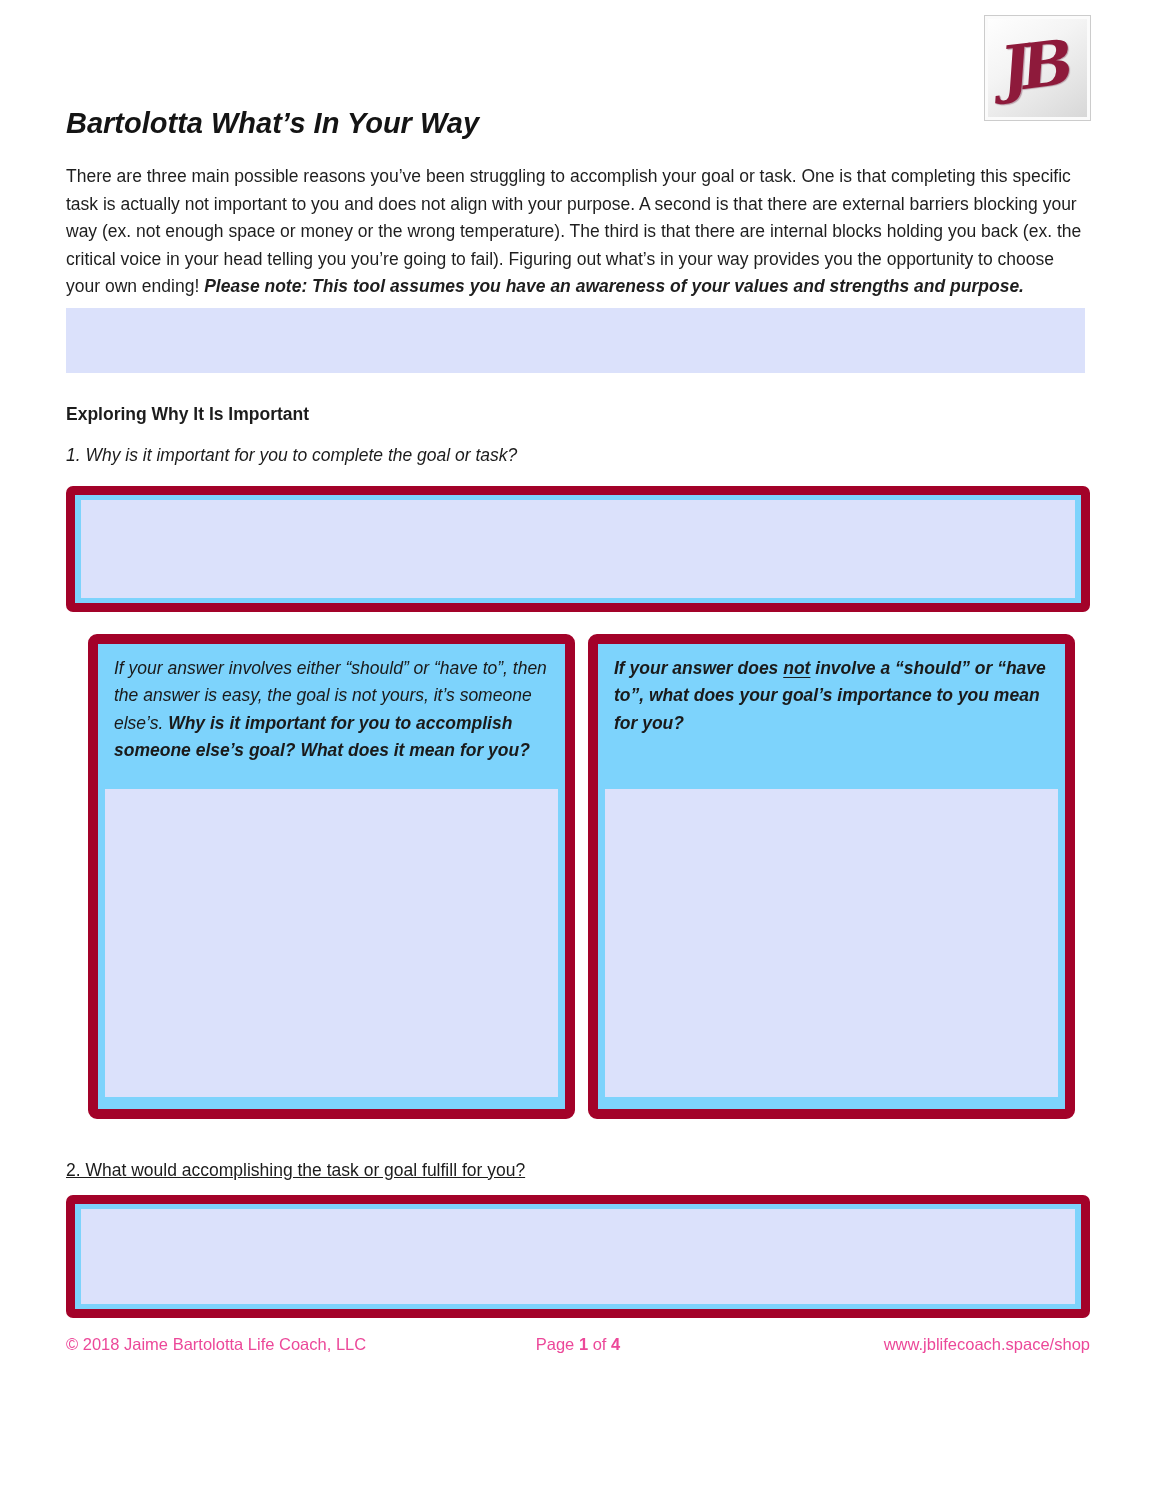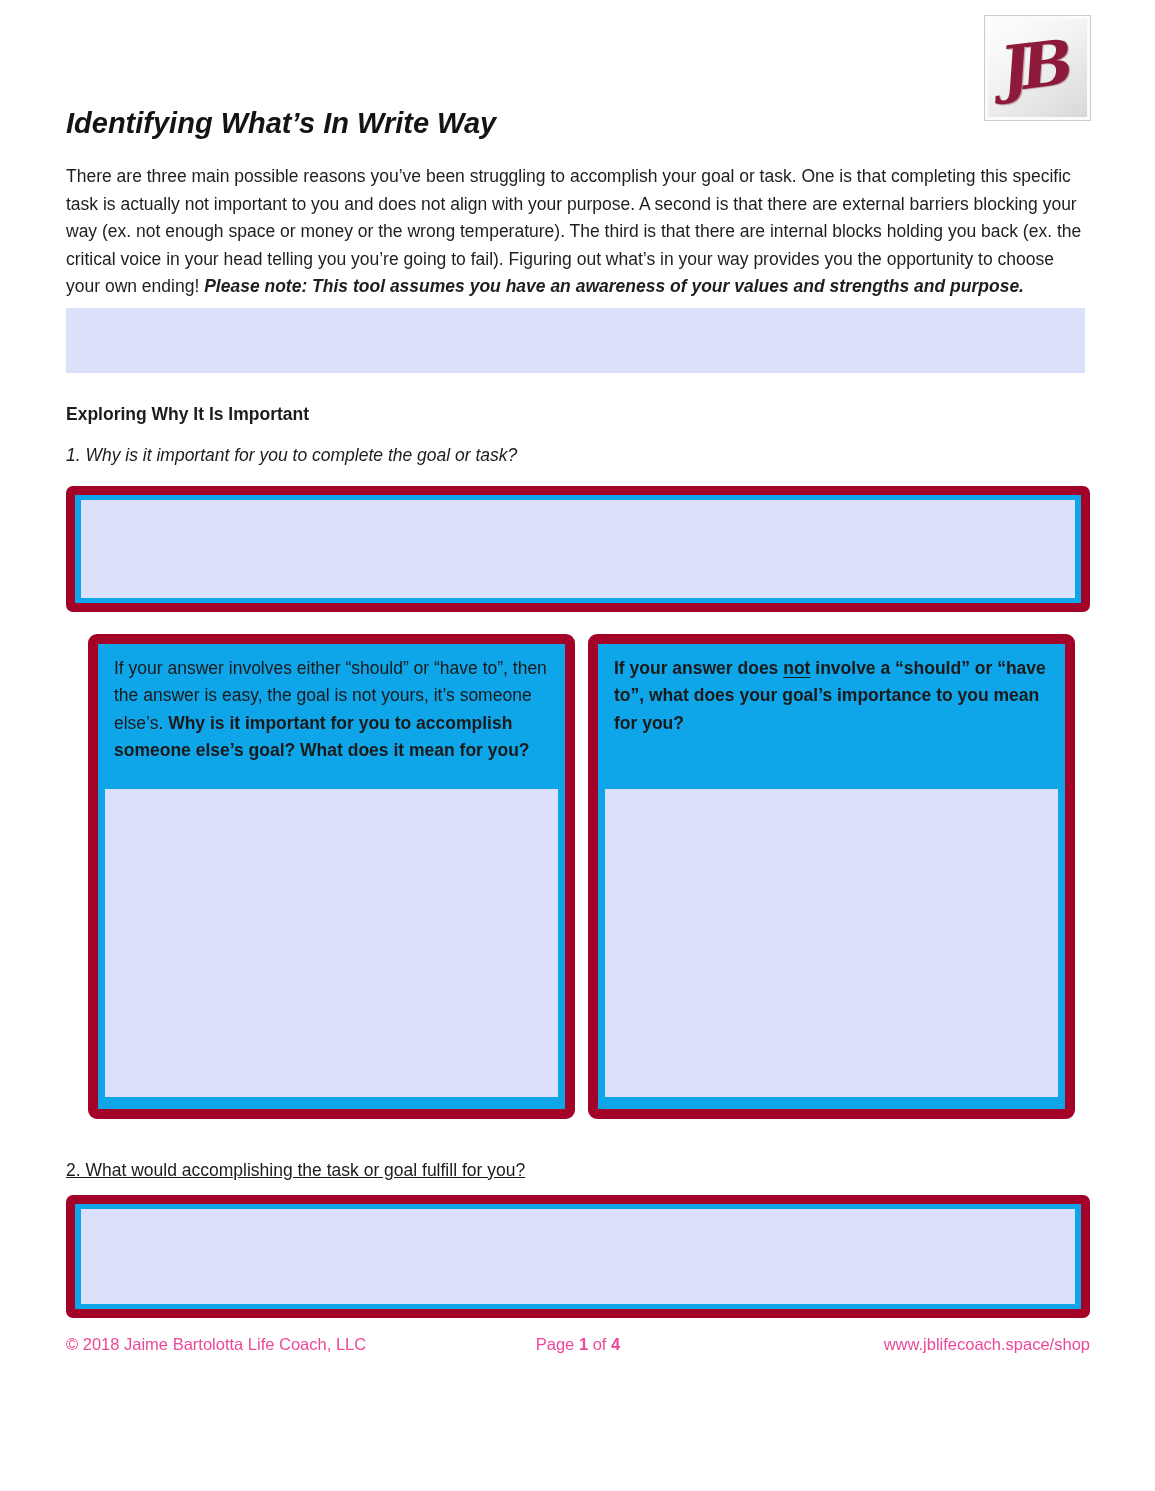--- a/index.html
+++ b/index.html
@@ -56,21 +56,22 @@
   .b  { font-weight: bold; }
   .u  { text-decoration: underline; text-underline-offset: 3px; }
   .prompt { margin: 26px 0 0; font-size: 17.5px; line-height: 22px; }
   .fill-box { background: #DBE1FB; }
   .goal-box { margin-top: 7px; height: 65px; width: 1019px; }
   h2 { margin: 30px 0 12px; font-size: 17.5px; line-height: 22px; font-weight: bold; }
   .q1 { margin-top: 19px; font-style: italic; }
   .red-frame {
     border: 9px solid #A30229;
     border-radius: 7px;
-    background: #0ea5e9;
+    background: #7dd3fc;
+    font-style: italic;
   }
   .box1 { margin-top: 20px; height: 126px; width: 1024px; padding: 5px 6px; }
   .box1 .inner, .box2 .inner { width: 100%; height: 100%; }
   .two-col {
     margin: 22px 15px 0 22px;
     display: flex;
     justify-content: space-between;
   }
   .side-box {
     width: 487px;
@@ -106,21 +107,21 @@
 <body>
 
 <div class="page">
 
   <div class="logo">
     <span class="logo-text">JB</span>
   </div>
 
   <div class="content">
 
-    <h1>Identifying What’s In Write Way</h1>
+    <h1>Bartolotta What’s In Your Way</h1>
 
     <p class="intro"><span>There are three main possible reasons you’ve been struggling to accomplish your goal or task. One is that completing this specific task is actually not important to you and does not align with your purpose. A second is that there are external barriers blocking your way (ex. not enough space or money or the wrong temperature). The third is that there are internal blocks holding you back (ex. the critical voice in your head telling you you’re going to fail). Figuring out what’s in your way provides you the opportunity to choose your own ending! </span><span class="bi">Please note: This tool assumes you have an awareness of your values and strengths and purpose.</span></p>
 
 
     <div class="fill-box goal-box"></div>
 
     <h2>Exploring Why It Is Important</h2>
 
     <p class="prompt q1">1. Why is it important for you to complete the goal or task?</p>
 

